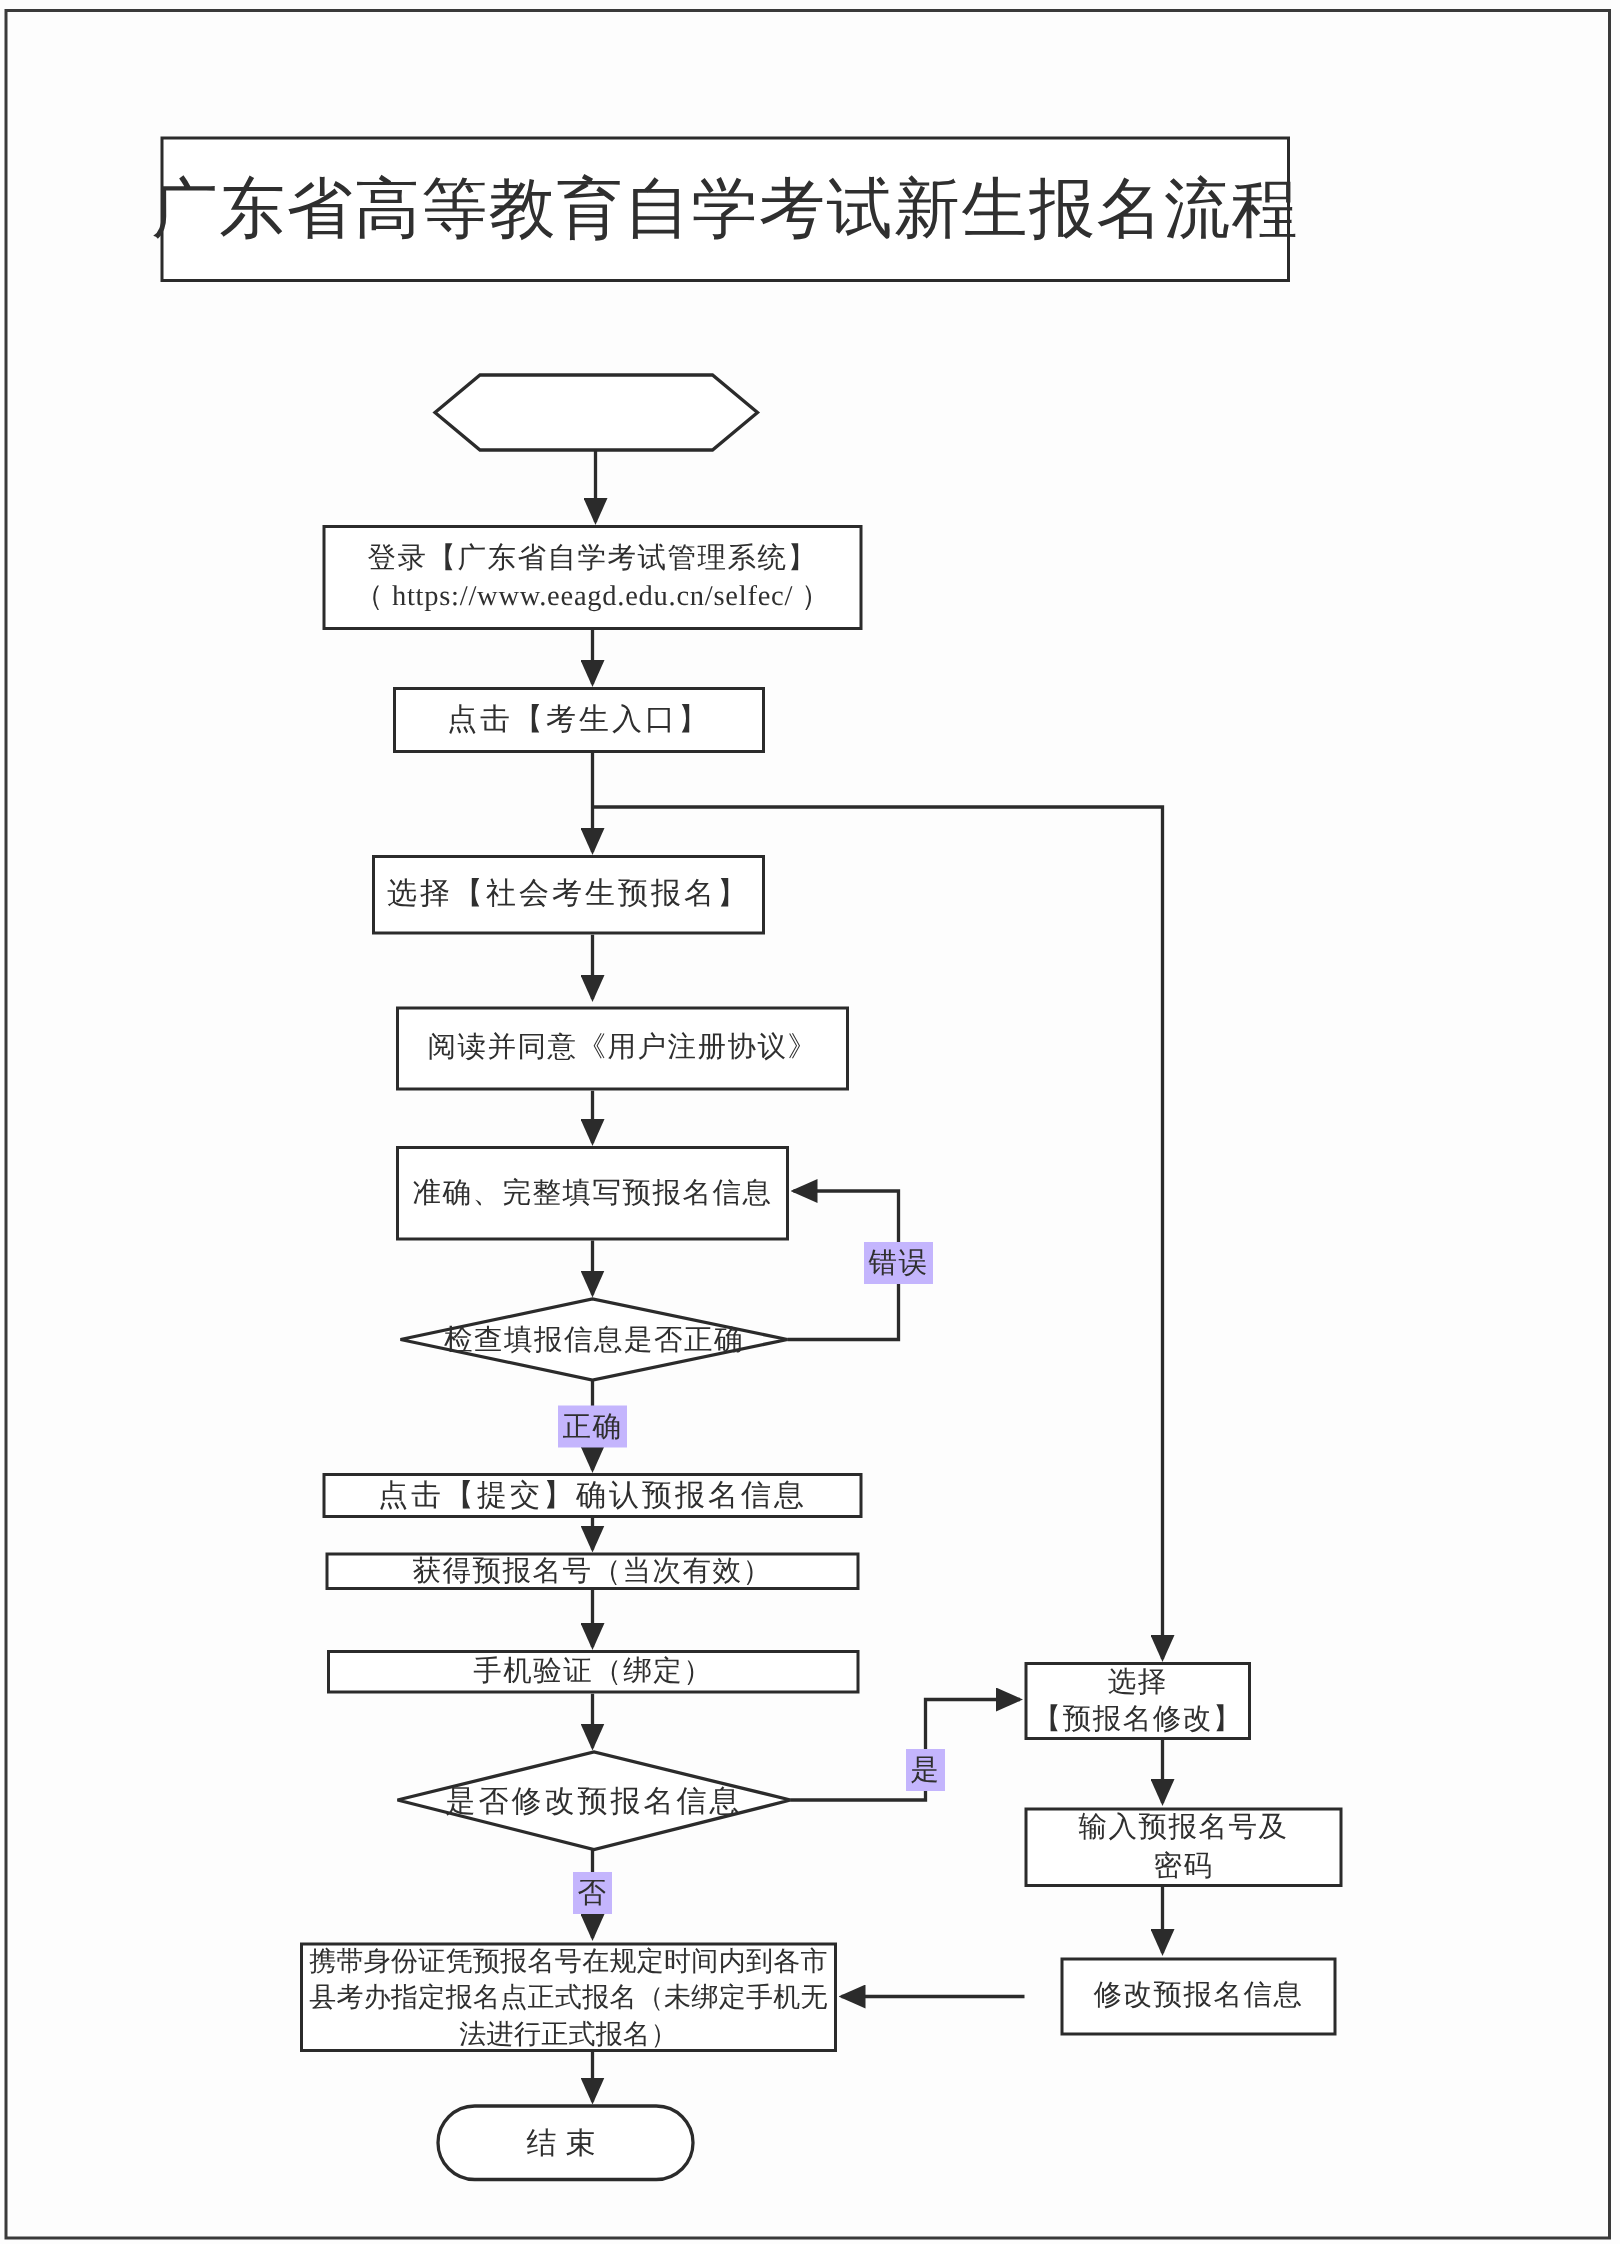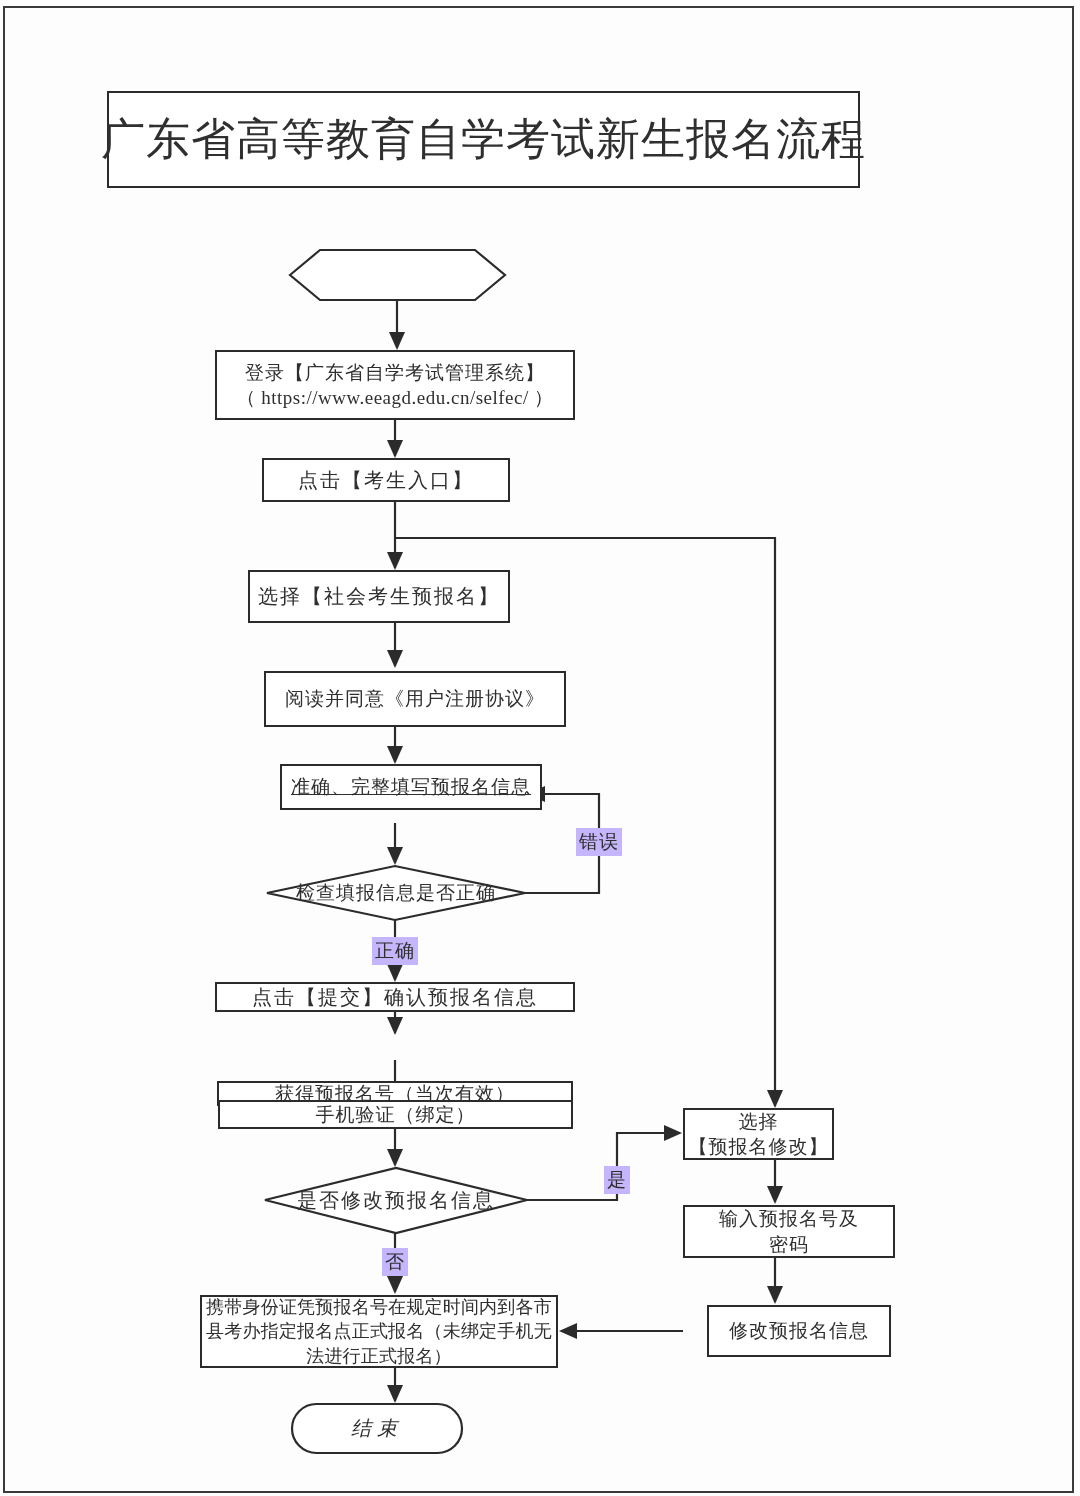--- a/index.html
+++ b/index.html
@@ -100,25 +100,25 @@
     <div class="small">登录【广东省自学考试管理系统】</div>
     <div class="url-line">（ https://www.eeagd.edu.cn/selfec/ ）</div>
   </div>
 
   <div class="box" style="left:262px;top:458px;width:248px;height:44px;">点击【考生入口】</div>
 
   <div class="box" style="left:248px;top:570px;width:262px;height:53px;">选择【社会考生预报名】</div>
 
   <div class="box small" style="left:264px;top:671px;width:302px;height:56px;">阅读并同意《用户注册协议》</div>
 
-  <div class="box small" style="left:280px;top:764px;width:262px;height:46px;text-decoration:underline;">准确、完整填写预报名信息</div>
+  <div class="box small" style="left:264px;top:764px;width:262px;height:63px;">准确、完整填写预报名信息</div>
 
   <div class="box" style="left:215px;top:982px;width:360px;height:30px;">点击【提交】确认预报名信息</div>
 
-  <div class="box small" style="left:217px;top:1035px;width:356px;height:25px;margin-top:46px;">获得预报名号（当次有效）</div>
+  <div class="box small" style="left:217px;top:1035px;width:356px;height:25px;">获得预报名号（当次有效）</div>
 
   <div class="box small" style="left:218px;top:1100px;width:355px;height:29px;">手机验证（绑定）</div>
 
   <div class="box formal-text" style="left:200px;top:1295px;width:358px;height:73px;">携带身份证凭预报名号在规定时间内到各市县考办指定报名点正式报名（未绑定手机无法进行正式报名）</div>
 
   <div class="box small" style="left:683px;top:1108px;width:151px;height:52px;">
     <div>选择</div>
     <div>【预报名修改】</div>
   </div>
 
@@ -127,19 +127,19 @@
     <div>密码</div>
   </div>
 
   <div class="box small" style="left:665px;top:1305px;width:184px;height:52px;margin-left:42px;">修改预报名信息</div>
 
 
   <div class="shape-label small" style="left:267px;top:866px;width:258px;height:54px;">检查填报信息是否正确</div>
 
   <div class="shape-label" style="left:265px;top:1168px;width:262px;height:65px;">是否修改预报名信息</div>
 
-  <div class="shape-label wide-ls" style="left:292px;top:1404px;width:170px;height:49px;font-style:italic;">结束</div>
+  <div class="shape-label wide-ls" style="left:292px;top:1404px;width:170px;height:49px;">结束</div>
 
   <div class="elabel" style="left:395px;top:951px;">正确</div>
   <div class="elabel" style="left:599px;top:842px;">错误</div>
   <div class="elabel" style="left:617px;top:1180px;">是</div>
   <div class="elabel" style="left:395px;top:1262px;">否</div>
 </div>
 
 </body></html>

